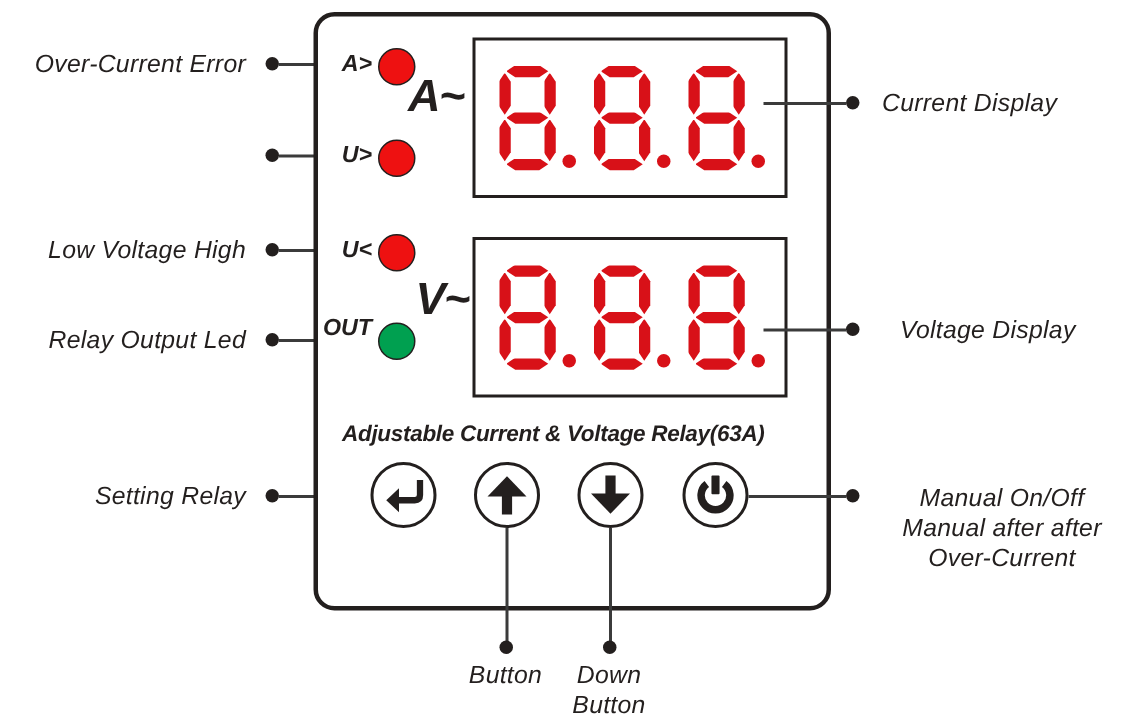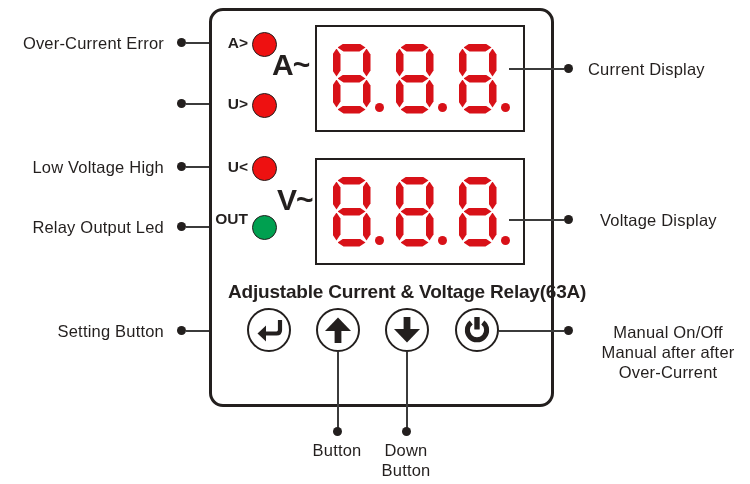--- a/index.html
+++ b/index.html
@@ -7,20 +7,21 @@
     padding: 0;
     background: #ffffff;
   }
   #root {
     position: relative;
     width: 750px;
     height: 484px;
     background: #ffffff;
     font-family: "Liberation Sans", sans-serif;
     overflow: hidden;
+    font-style: italic;
   }
 
   
   .panel {
     position: absolute;
     left: 209px;
     top: 8px;
     width: 345px;
     height: 399px;
     border: 3px solid #231f1e;
@@ -139,21 +140,21 @@
     height: 9px;
     border-radius: 50%;
     background: #d81118;
     margin-left: 2px;
     margin-bottom: 4px;
   }
 
   
   .panel-title {
     position: absolute;
-    font-size: 19px;
+    font-size: 15px;
     font-weight: bold;
     color: #231f1e;
     white-space: nowrap;
     letter-spacing: -.2px;
   }
 
   
   .btn {
     position: absolute;
     width: 44px;
@@ -181,21 +182,21 @@
   <div class="lead-h" style="left:186px; top:103px; width:44px;"></div>
 
   <div class="anno left" style="left:4px; top:158px; width:160px;">Low Voltage High</div>
   <div class="dot" style="left:177px; top:162px;"></div>
   <div class="lead-h" style="left:186px; top:166px; width:44px;"></div>
 
   <div class="anno left" style="left:4px; top:218px; width:160px;">Relay Output Led</div>
   <div class="dot" style="left:177px; top:222px;"></div>
   <div class="lead-h" style="left:186px; top:226px; width:42px;"></div>
 
-  <div class="anno left" style="left:4px; top:322px; width:160px;">Setting Button</div>
+  <div class="anno left" style="left:4px; top:322px; width:160px;">Setting Relay</div>
   <div class="dot" style="left:177px; top:326px;"></div>
   <div class="lead-h" style="left:186px; top:330px; width:61px;"></div>
 
   <div class="panel"></div>
 
   <div class="led-tag" style="left:212px; top:34px; width:36px;">A&gt;</div>
   <div class="led red" style="left:252px; top:32px;"></div>
 
   <div class="led-tag" style="left:212px; top:95px; width:36px;">U&gt;</div>
   <div class="led red" style="left:252px; top:93px;"></div>

